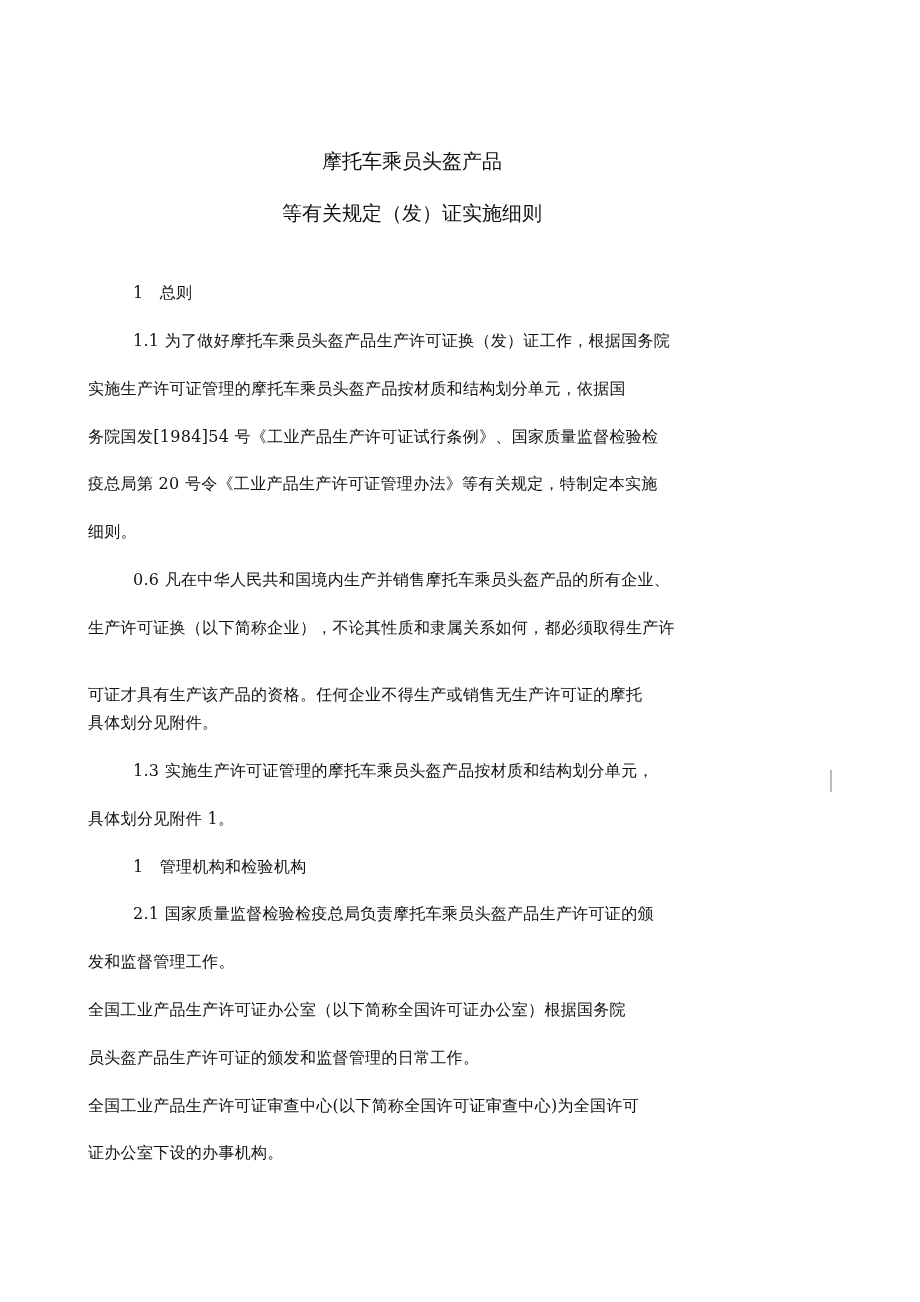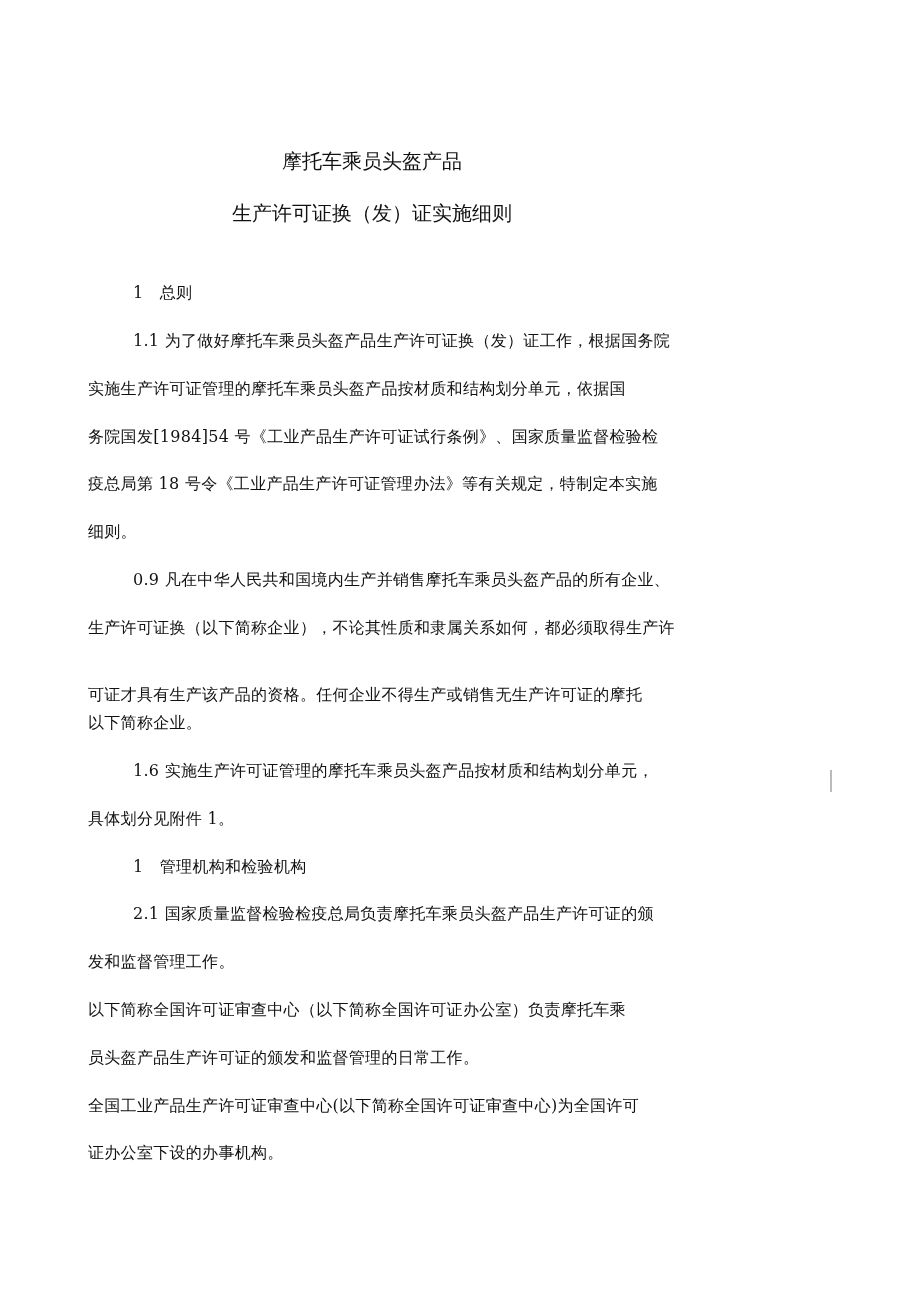--- a/index.html
+++ b/index.html
@@ -1,40 +1,40 @@
 <!DOCTYPE html>
 <html><head>
 <meta charset="utf-8">
 <style>
   html, body { margin: 0; padding: 0; background: #ffffff; }
   body { width: 920px; height: 1302px; position: relative; overflow: hidden;
          font-family: "DejaVu Serif", "Liberation Serif", serif; color: #111; }
-  .title { position: absolute; left: 0; width: 744px; text-align: center; font-size: 20px; }
+  .title { position: absolute; left: 0; width: 744px; text-align: center; font-size: 20px; padding-left: 40px; }
   .line { position: absolute; left: 88px; font-size: 16px; white-space: nowrap; letter-spacing: 0.3px; }
   .ind { left: 133px; }
   .mark { position: absolute; left: 830px; top: 770px; width: 2px; height: 22px; background: #bbb; }
 </style>
 </head>
 <body>
 
 <div class="title" style="top:148px">摩托车乘员头盔产品</div>
-<div class="title" style="top:200px">生产许可证换（发）证实施细则</div>
+<div class="title" style="top:200px">等有关规定（发）证实施细则</div>
 
 <div class="line ind" style="top:283px">1　总则</div>
 <div class="line ind" style="top:331px">1.1 为了做好摩托车乘员头盔产品生产许可证换（发）证工作，根据国务院</div>
 <div class="line" style="top:379px">实施生产许可证管理的摩托车乘员头盔产品按材质和结构划分单元，依据国</div>
 <div class="line" style="top:427px">务院国发[1984]54 号《工业产品生产许可证试行条例》、国家质量监督检验检</div>
-<div class="line" style="top:474px">疫总局第 18 号令《工业产品生产许可证管理办法》等有关规定，特制定本实施</div>
+<div class="line" style="top:474px">疫总局第 20 号令《工业产品生产许可证管理办法》等有关规定，特制定本实施</div>
 <div class="line" style="top:522px">细则。</div>
-<div class="line ind" style="top:570px">0.9  凡在中华人民共和国境内生产并销售摩托车乘员头盔产品的所有企业、</div>
+<div class="line ind" style="top:570px">0.6  凡在中华人民共和国境内生产并销售摩托车乘员头盔产品的所有企业、</div>
 <div class="line" style="top:618px">生产许可证换（以下简称企业），不论其性质和隶属关系如何，都必须取得生产许</div>
 <div class="line" style="top:685px">可证才具有生产该产品的资格。任何企业不得生产或销售无生产许可证的摩托</div>
-<div class="line" style="top:713px">以下简称企业。</div>
-<div class="line ind" style="top:761px">1.6  实施生产许可证管理的摩托车乘员头盔产品按材质和结构划分单元，</div>
+<div class="line" style="top:713px">具体划分见附件。</div>
+<div class="line ind" style="top:761px">1.3  实施生产许可证管理的摩托车乘员头盔产品按材质和结构划分单元，</div>
 <div class="mark"></div>
 <div class="line" style="top:809px">具体划分见附件 1。</div>
 <div class="line ind" style="top:857px">1　管理机构和检验机构</div>
 <div class="line ind" style="top:904px">2.1  国家质量监督检验检疫总局负责摩托车乘员头盔产品生产许可证的颁</div>
 <div class="line" style="top:952px">发和监督管理工作。</div>
-<div class="line" style="top:1000px">以下简称全国许可证审查中心（以下简称全国许可证办公室）负责摩托车乘</div>
+<div class="line" style="top:1000px">全国工业产品生产许可证办公室（以下简称全国许可证办公室）根据国务院</div>
 <div class="line" style="top:1048px">员头盔产品生产许可证的颁发和监督管理的日常工作。</div>
 <div class="line" style="top:1096px">全国工业产品生产许可证审查中心(以下简称全国许可证审查中心)为全国许可</div>
 <div class="line" style="top:1143px">证办公室下设的办事机构。</div>
 
 </body></html>

